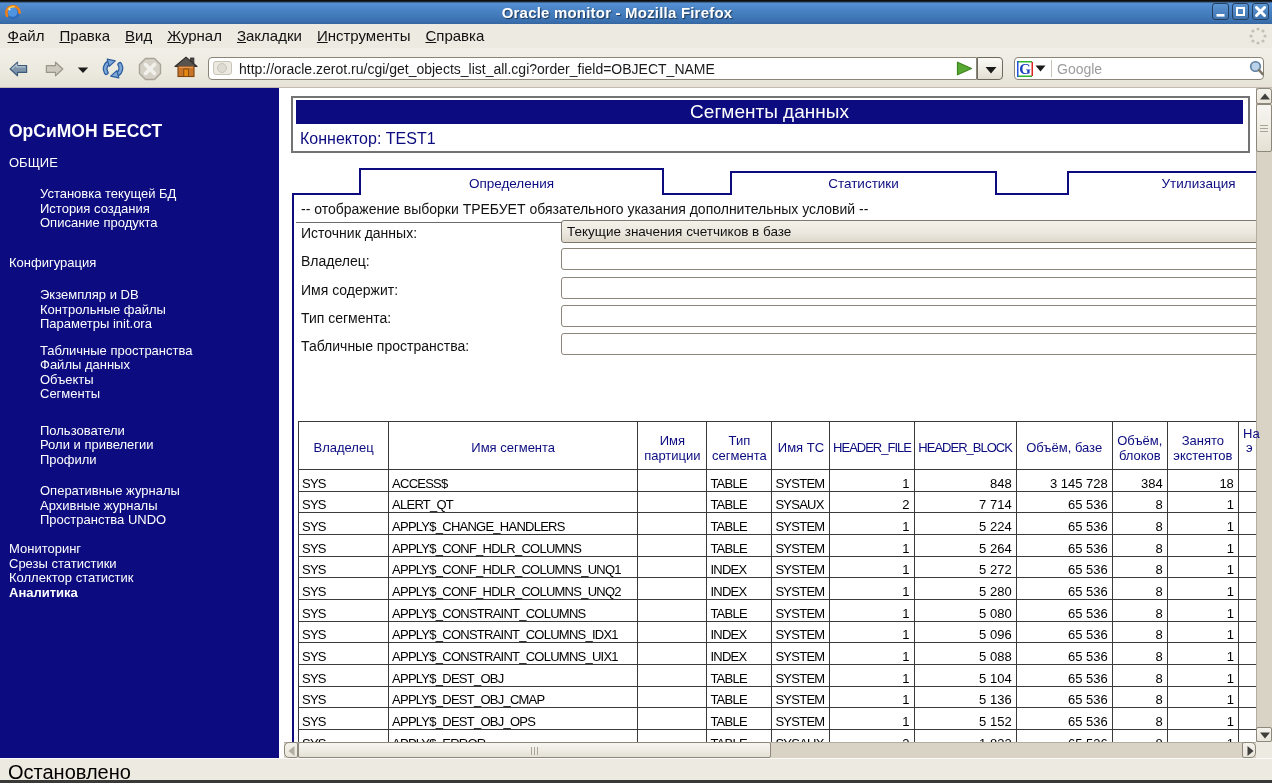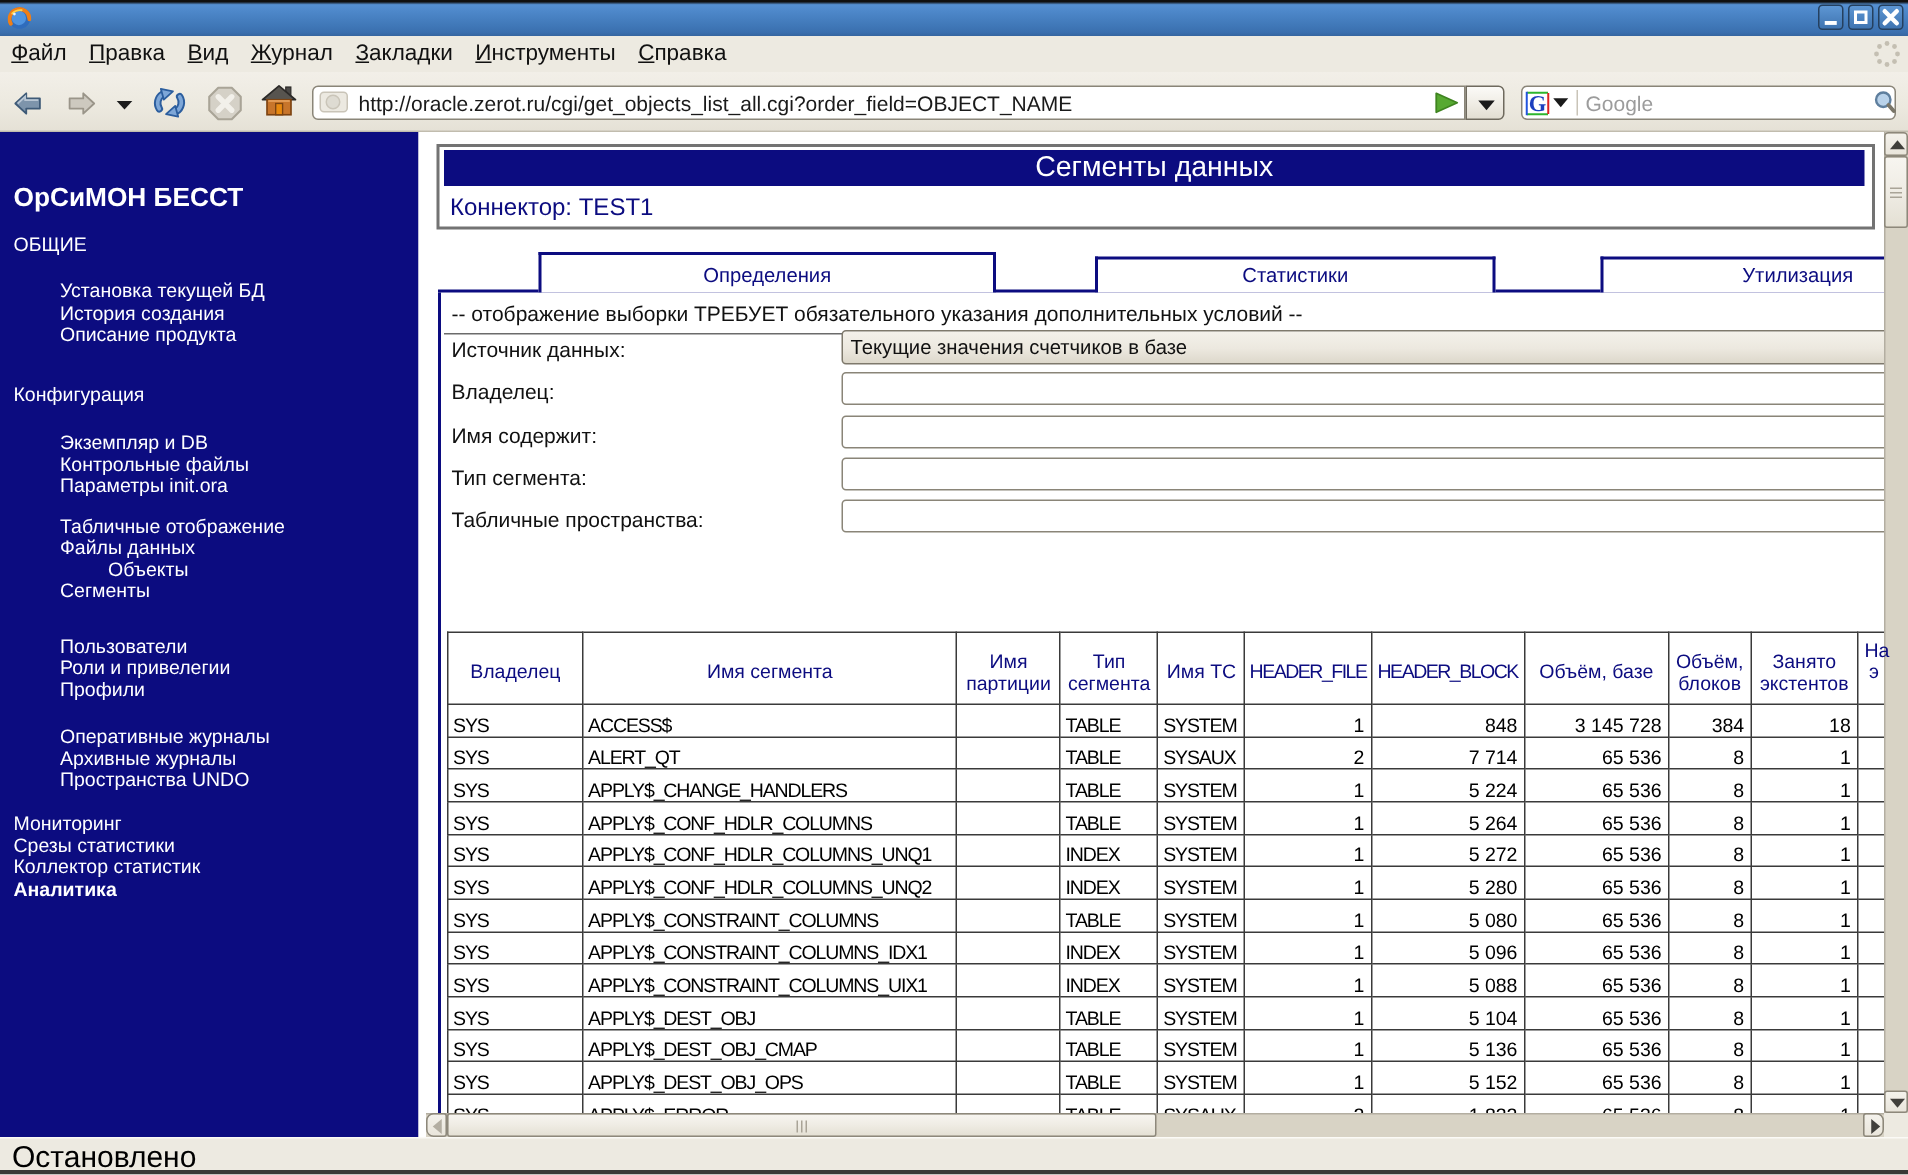--- a/index.html
+++ b/index.html
@@ -61,20 +61,21 @@
 
 
 .sb-trough { background:#d8d3c5; }
 .sb-thumb { background:linear-gradient(180deg,#f7f5f0 0%,#efece4 50%,#e4e0d4 100%); border:1px solid #8d887b; border-radius:2px; }
 .sb-btn { background:linear-gradient(180deg,#f4f2ec 0%,#e9e5db 100%); border:1px solid #8d887b; }
 </style>
 </head>
 <body>
 <div id="win">
   <div class="abs" id="titlebar"></div>
+  <div class="abs" id="title-text">Oracle monitor - Mozilla Firefox</div>
   <div class="abs" id="menubar">
     <span class="mi"><u>Ф</u>айл</span><span class="mi"><u>П</u>равка</span><span class="mi"><u>В</u>ид</span><span class="mi"><u>Ж</u>урнал</span><span class="mi"><u>З</u>акладки</span><span class="mi"><u>И</u>нструменты</span><span class="mi"><u>С</u>правка</span>
   </div>
   <div class="abs" id="toolbar"></div>
 
   <svg class="abs" style="left:5px;top:4px" width="16" height="16" viewBox="0 0 16 16">
     <circle cx="8" cy="8" r="7.2" fill="#2f6cbc"></circle>
     <circle cx="7.6" cy="8" r="4.8" fill="#4f94e0"></circle>
     <path d="M2.2,11.8 A6.6,6.6 0 1 1 14.6,8.8" stroke="#ef7f17" stroke-width="2.6" fill="none" stroke-linecap="round"></path>
     <path d="M3.2,5 Q5.6,2.4 9.4,2.8" stroke="#ffd24a" stroke-width="1.3" fill="none" stroke-linecap="round"></path>
@@ -177,23 +178,23 @@
   <div class="abs" id="leftframe">
     <div class="nav" style="left:9px;top:33px;font-size:17.5px;font-weight:bold;">ОрСиМОН БЕССТ</div>
     <div class="nav" style="left:9px;top:67px;">ОБЩИЕ</div>
     <div class="nav" style="left:40px;top:98px;">Установка текущей БД</div>
     <div class="nav" style="left:40px;top:112.5px;">История создания</div>
     <div class="nav" style="left:40px;top:127px;">Описание продукта</div>
     <div class="nav" style="left:9px;top:167px;">Конфигурация</div>
     <div class="nav" style="left:40px;top:199px;">Экземпляр и DB</div>
     <div class="nav" style="left:40px;top:213.5px;">Контрольные файлы</div>
     <div class="nav" style="left:40px;top:228px;">Параметры init.ora</div>
-    <div class="nav" style="left:40px;top:254.5px;">Табличные отображение</div>
+    <div class="nav" style="left:40px;top:254.5px;">Табличные пространства</div>
     <div class="nav" style="left:40px;top:269px;">Файлы данных</div>
-    <div class="nav" style="left:40px;top:283.5px;margin-left:32px;">Объекты</div>
+    <div class="nav" style="left:40px;top:283.5px;">Объекты</div>
     <div class="nav" style="left:40px;top:298px;">Сегменты</div>
     <div class="nav" style="left:40px;top:334.5px;">Пользователи</div>
     <div class="nav" style="left:40px;top:349px;">Роли и привелегии</div>
     <div class="nav" style="left:40px;top:363.5px;">Профили</div>
     <div class="nav" style="left:40px;top:395px;">Оперативные журналы</div>
     <div class="nav" style="left:40px;top:409.5px;">Архивные журналы</div>
     <div class="nav" style="left:40px;top:424px;text-align:center;">Пространства UNDO</div>
     <div class="nav" style="left:9px;top:453px;">Мониторинг</div>
     <div class="nav" style="left:9px;top:467.5px;">Срезы статистики</div>
     <div class="nav" style="left:9px;top:482px;">Коллектор статистик</div>

